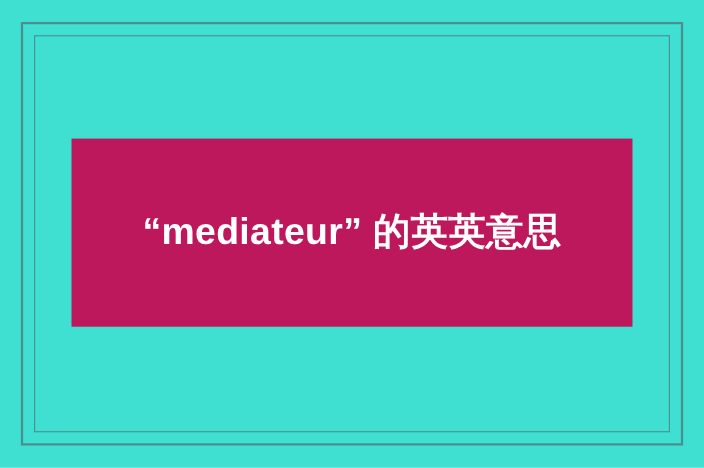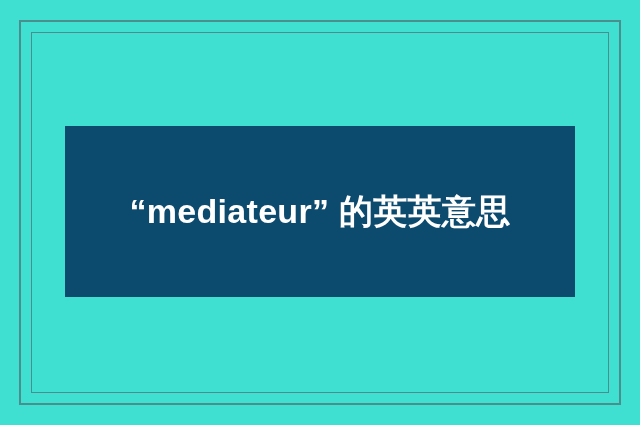--- a/index.html
+++ b/index.html
@@ -46,21 +46,21 @@
     pointer-events: none;
   }
 
   
   .title-panel {
     position: absolute;
     left: 65px;
     top: 126px;
     width: 510px;
     height: 171px;
-    background: #0c4a6e;
+    background: #be185d;
     display: flex;
     align-items: center;
     justify-content: center;
     box-sizing: border-box;
     padding: 0 34px;
   }
 
   .title-text {
     margin: 0;
     width: 100%;

